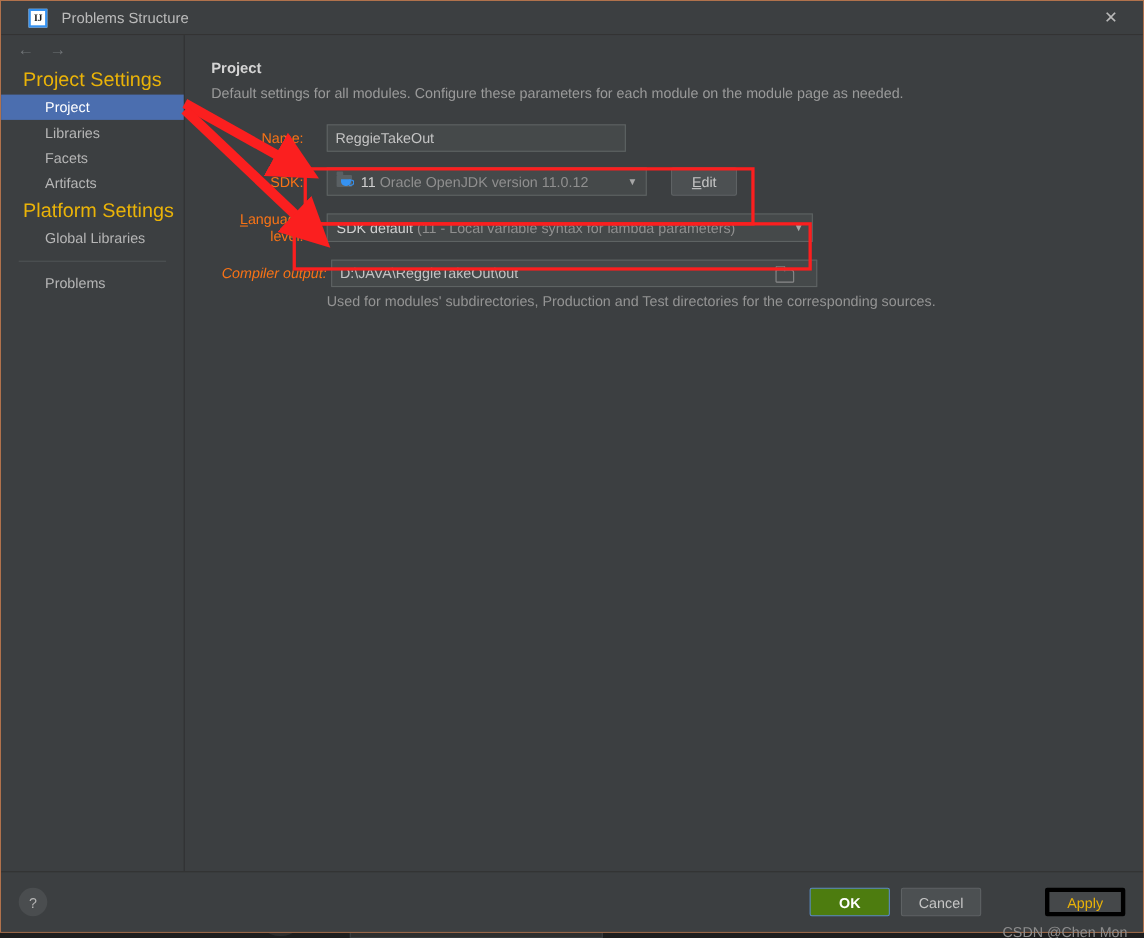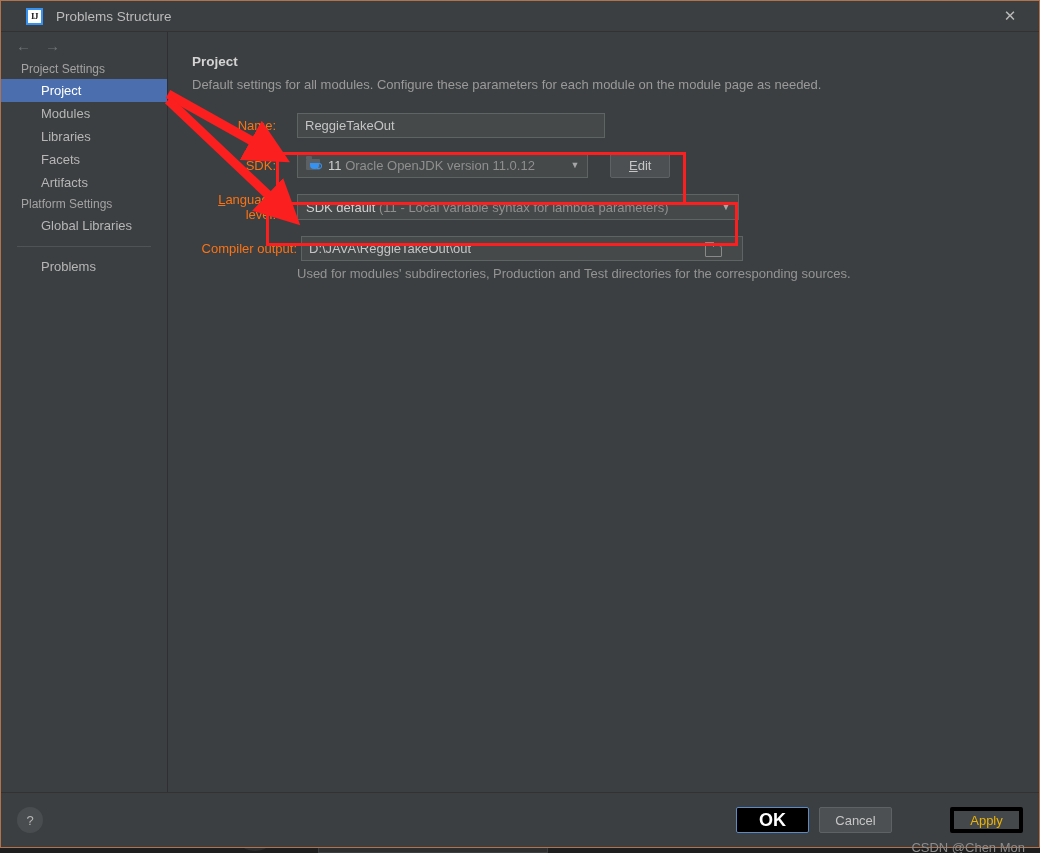--- a/index.html
+++ b/index.html
@@ -116,22 +116,22 @@
     gap: 14px;
     padding-left: 15px;
   }
   .nav-arrows span {
     color: #6f7376;
     font-size: 15px;
     line-height: 1;
     cursor: default;
   }
   .side-group {
-    color: #a3a3a3;
-    font-size: 12px;
+    color: #eab308;
+    font-size: 18px;
     padding: 3px 0 3px 20px;
   }
   .side-item {
     color: #b6b6b6;
     font-size: 13px;
     padding: 3px 0 3px 40px;
     line-height: 17px;
   }
   .side-item.selected {
     background: #4b6eaf;
@@ -184,21 +184,21 @@
   .textfield {
     background: #45494a;
     border: 1px solid #5e6363;
     height: 25px;
     display: flex;
     align-items: center;
     padding: 0 7px;
     color: #c4c4c4;
     font-size: 13px;
   }
-  #name-field { width: 308px; }
+  #name-field { width: 272px; }
   #compiler-field { width: 442px; justify-content: space-between; padding-right: 20px; }
 
   
   .combo {
     background: #45494a;
     border: 1px solid #5e6363;
     height: 26px;
     display: flex;
     align-items: center;
     padding: 0 4px 0 8px;
@@ -360,25 +360,25 @@
   .fbtn {
     width: 73px; height: 26px;
     display: flex;
     align-items: center;
     justify-content: center;
     font-size: 13px;
     border-radius: 2px;
     cursor: pointer;
   }
   #ok-button {
-    background: #000000;
+    background: #4d7c0f;
     border: 1px solid #5b8ac4;
     color: #ffffff;
     font-weight: bold;
-    font-size: 18px;
+    font-size: 13px;
   }
   #cancel-button {
     background: #4c5052;
     border: 1px solid #5e6264;
     color: #c6c6c6;
   }
   #apply-button {
     background: #45484a;
     border: 4px solid #000000;
     color: #eab308;
@@ -415,21 +415,20 @@
   <div class="dialog-body">
 
     <div class="sidebar">
       <div class="nav-arrows">
         <span>←</span>
         <span>→</span>
       </div>
 
       <div class="side-group">Project Settings</div>
       <div class="side-item selected">Project</div>
-      <div class="side-item">Modules</div>
       <div class="side-item">Libraries</div>
       <div class="side-item">Facets</div>
       <div class="side-item">Artifacts</div>
 
       <div class="side-group">Platform Settings</div>
       <div class="side-item">Global Libraries</div>
 
       <div class="side-sep"></div>
       <div class="side-item">Problems</div>
     </div>
@@ -458,21 +457,21 @@
 
       <div class="form-row">
         <div class="form-label wide"><u>L</u>anguage level:</div>
         <div class="combo" id="lang-combo">
           <span class="combo-text"><span class="strong">SDK default</span> <span class="dim">(11 - Local variable syntax for lambda parameters)</span></span>
           <span class="arrow">▼</span>
         </div>
       </div>
 
       <div class="form-row" style="margin-bottom:0;">
-        <div class="form-label" style="width:105px; margin-right:0;">Compiler output:</div>
+        <div class="form-label" style="width:105px; margin-right:0;font-style:italic;">Compiler output:</div>
         <div class="textfield" id="compiler-field" style="margin-left:4px;">
           <span>D:\JAVA\ReggieTakeOut\out</span>
           <span class="folder-btn"></span>
         </div>
       </div>
       <div class="hint">Used for modules' subdirectories, Production and Test directories for the corresponding sources.</div>
 
       <div class="redbox" id="redbox-sdk" style="left:108px; top:120px; width:410px; height:53px;"></div>
       <div class="redbox" id="redbox-lang" style="left:98px; top:170px; width:472px; height:44px;"></div>
     </div>

